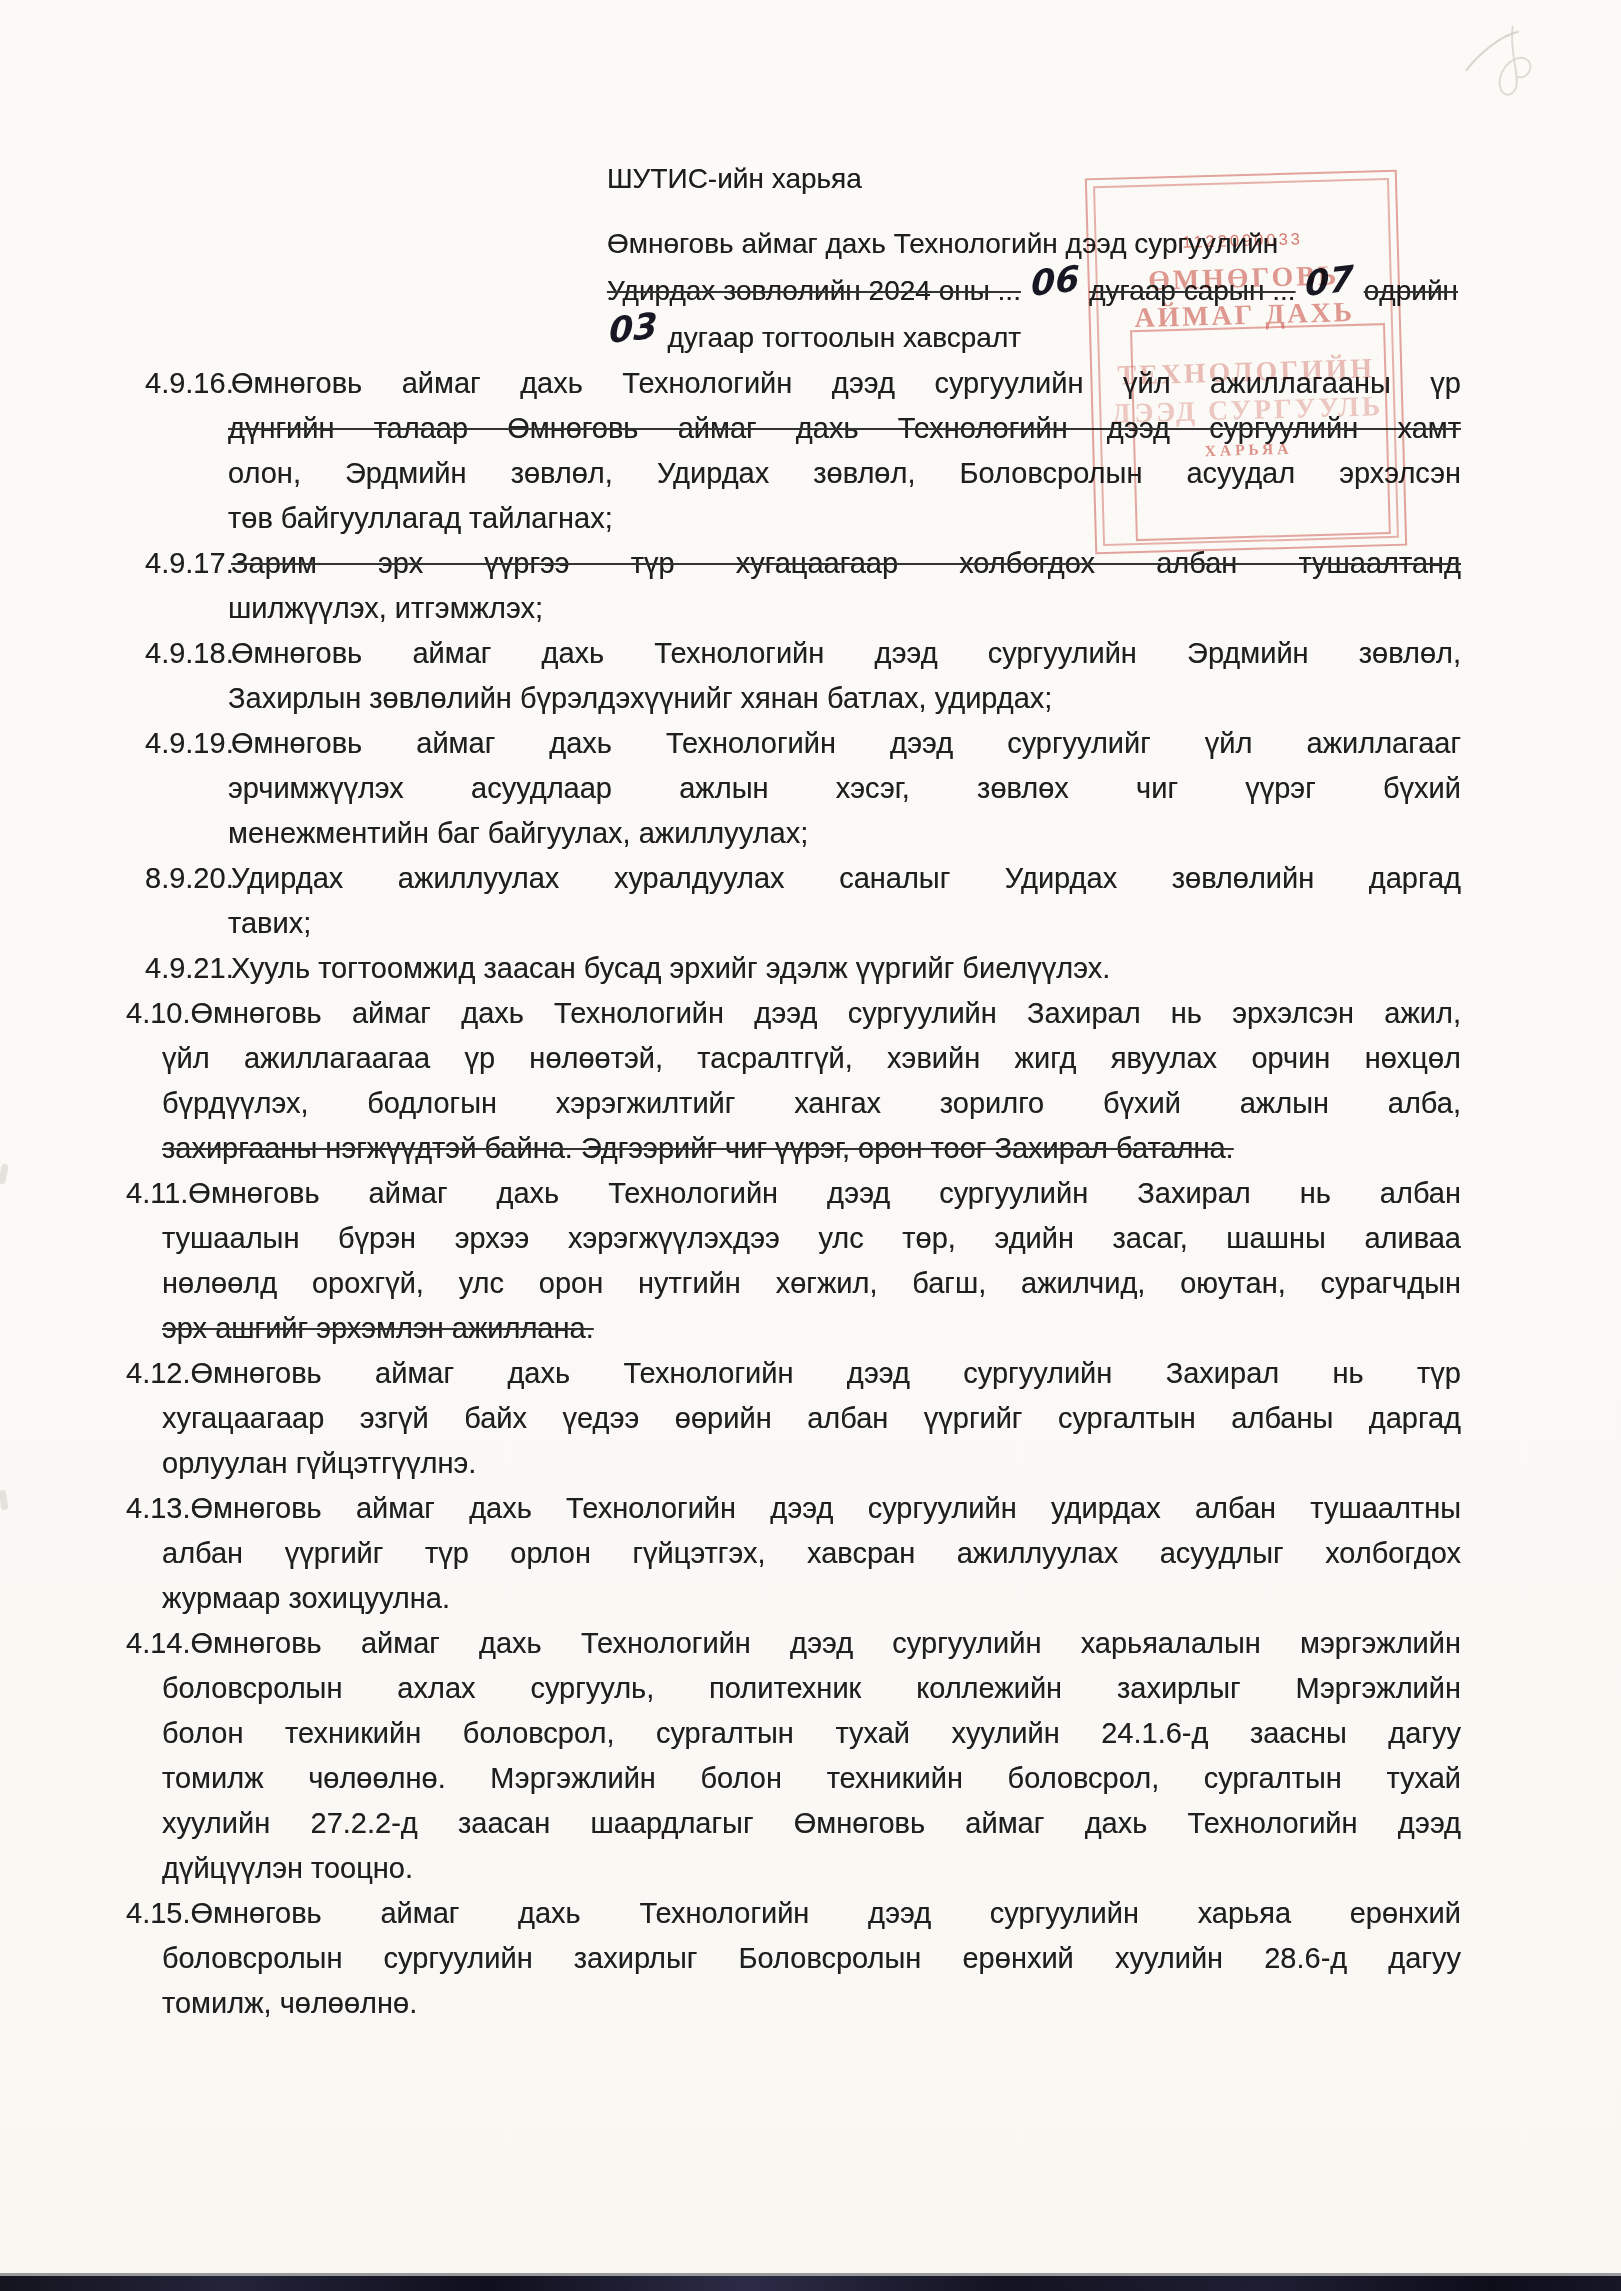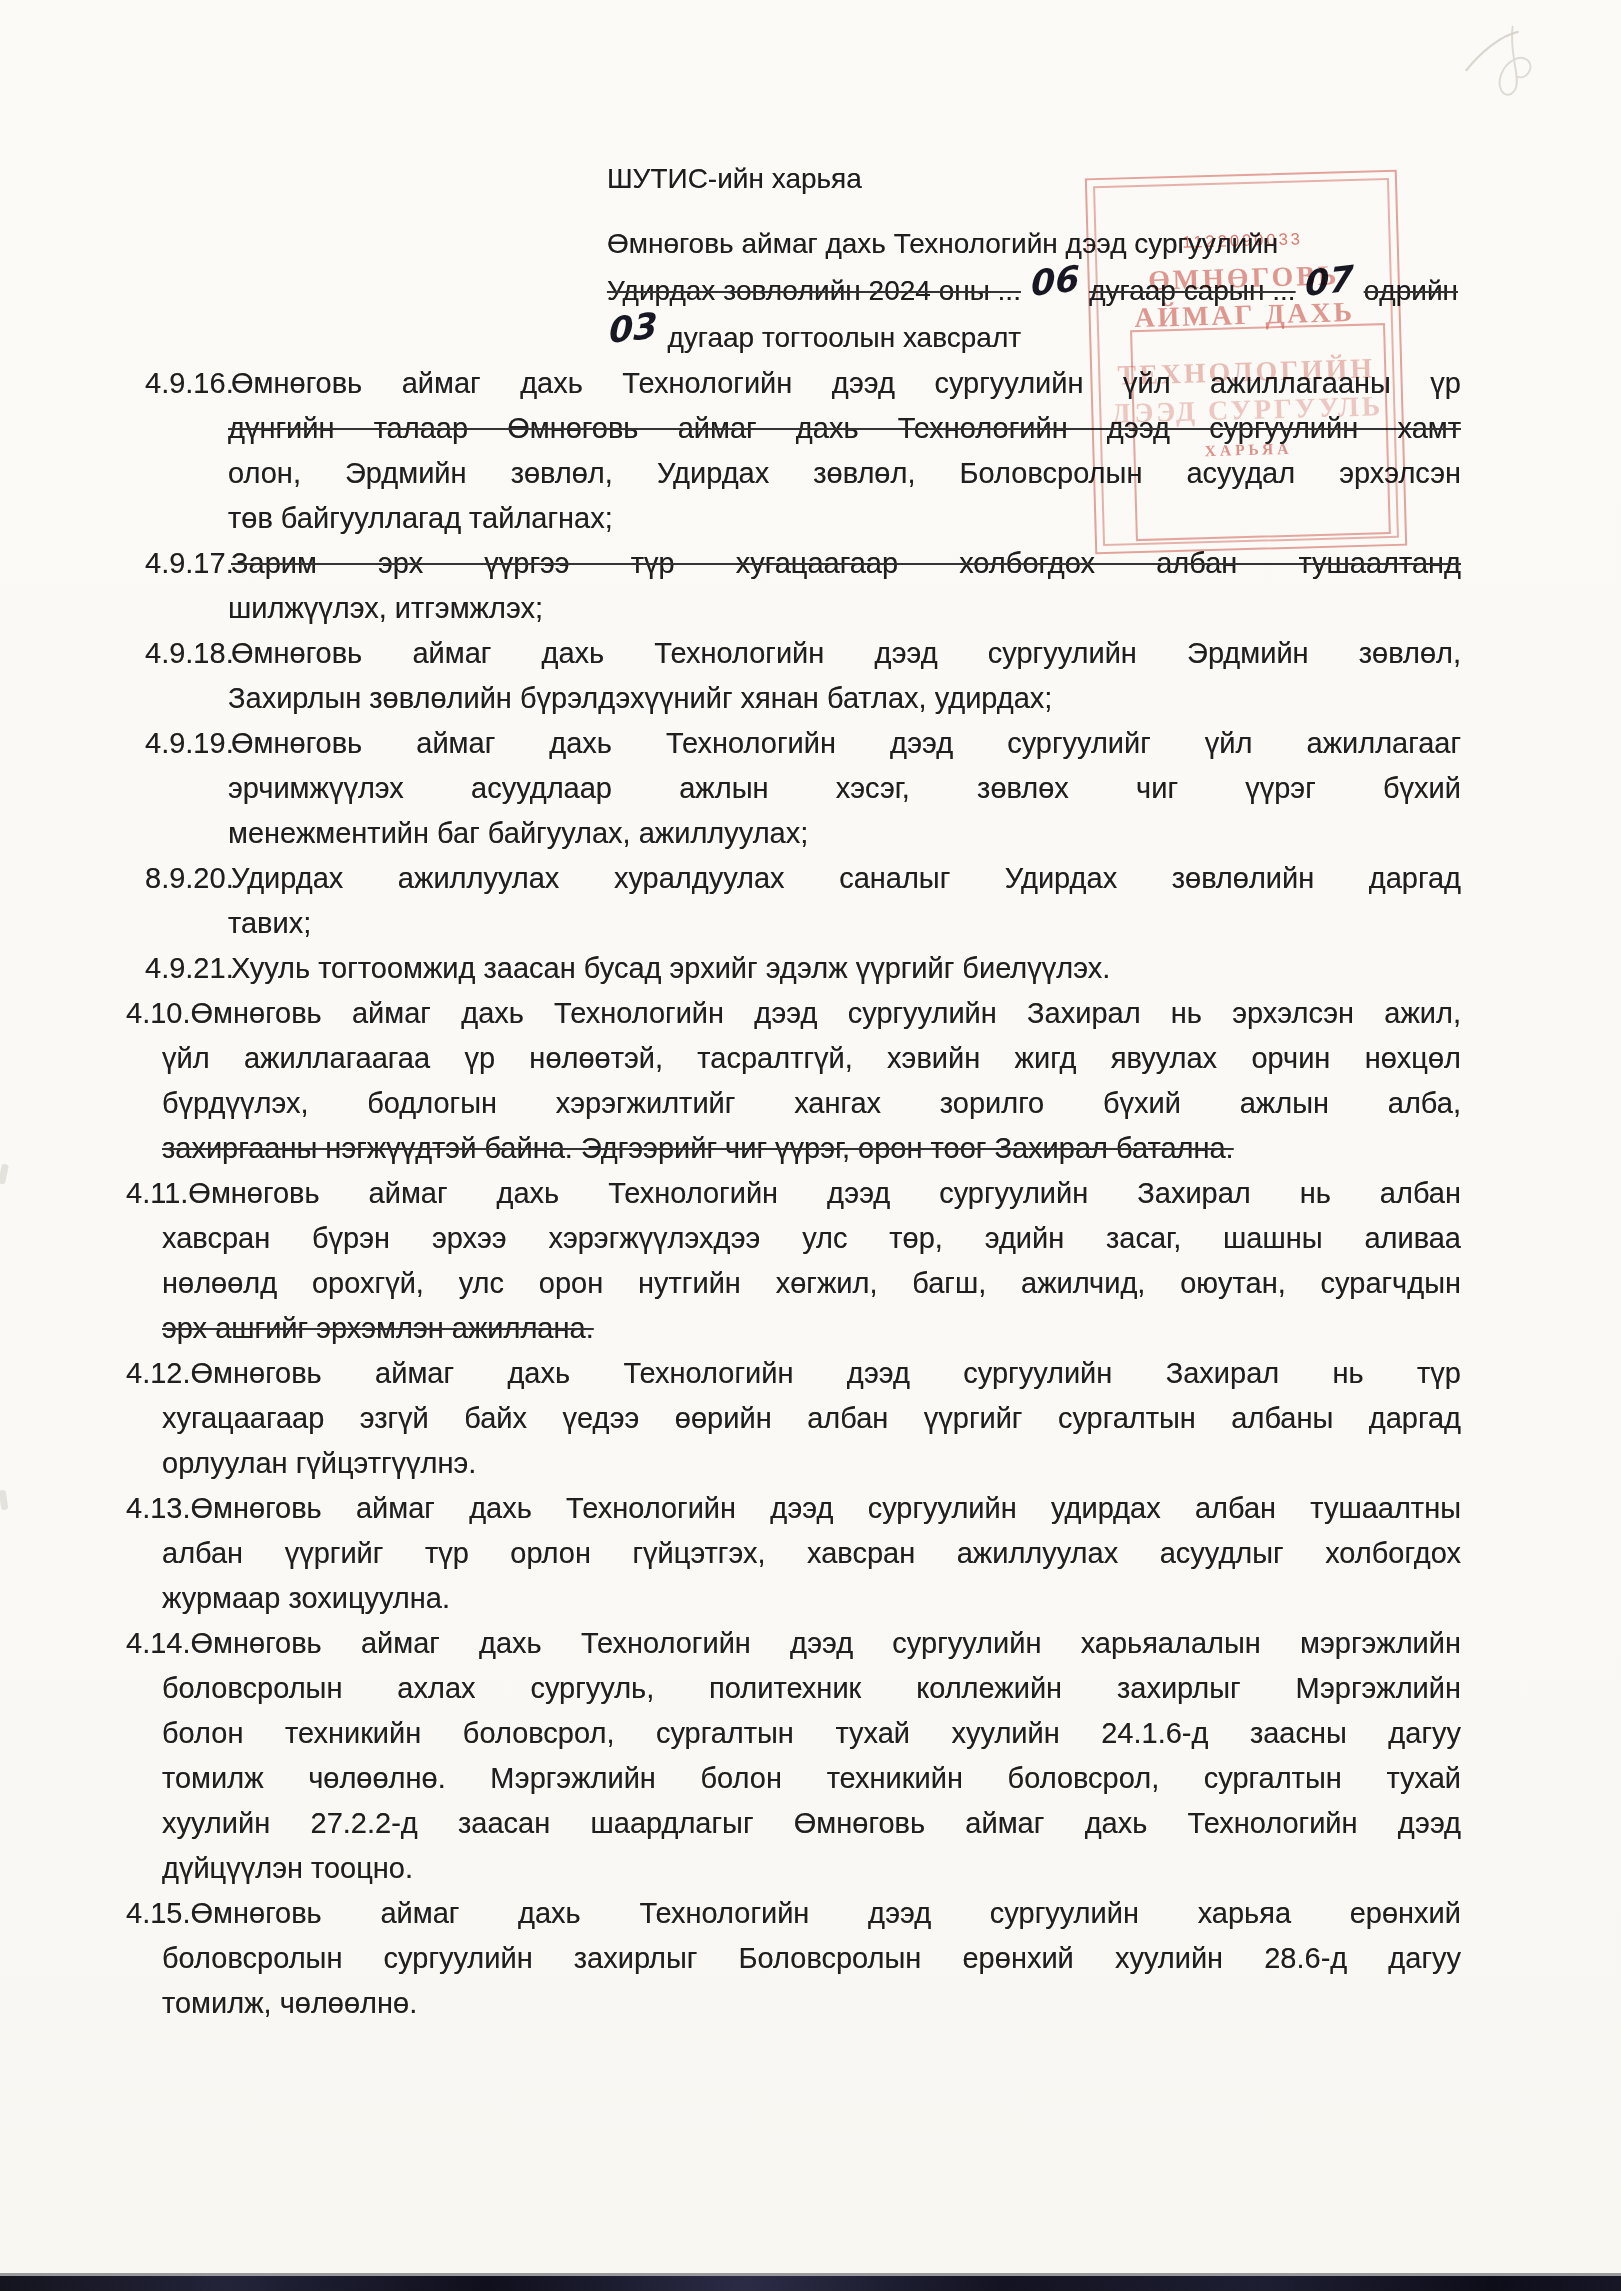--- a/index.html
+++ b/index.html
@@ -167,21 +167,21 @@
         <div class="line first last"><span class="num3">4.9.21.</span><span>Хууль тогтоомжид заасан бусад эрхийг эдэлж үүргийг биелүүлэх.</span></div>
       </div>
       <div class="item lvl2">
         <div class="line first"><span class="num2">4.10.</span><span>Өмнөговь аймаг дахь Технологийн дээд сургуулийн Захирал нь эрхэлсэн ажил,</span></div>
         <div class="line"><span>үйл ажиллагаагаа үр нөлөөтэй, тасралтгүй, хэвийн жигд явуулах орчин нөхцөл</span></div>
         <div class="line"><span>бүрдүүлэх, бодлогын хэрэгжилтийг хангах зорилго бүхий ажлын алба,</span></div>
         <div class="line last"><span class="struck">захиргааны нэгжүүдтэй байна. Эдгээрийг чиг үүрэг, орон тоог Захирал батална.</span></div>
       </div>
       <div class="item lvl2">
         <div class="line first"><span class="num2">4.11.</span><span>Өмнөговь аймаг дахь Технологийн дээд сургуулийн Захирал нь албан</span></div>
-        <div class="line"><span>хавсран бүрэн эрхээ хэрэгжүүлэхдээ улс төр, эдийн засаг, шашны аливаа</span></div>
+        <div class="line"><span>тушаалын бүрэн эрхээ хэрэгжүүлэхдээ улс төр, эдийн засаг, шашны аливаа</span></div>
         <div class="line"><span>нөлөөлд орохгүй, улс орон нутгийн хөгжил, багш, ажилчид, оюутан, сурагчдын</span></div>
         <div class="line last"><span class="struck">эрх ашгийг эрхэмлэн ажиллана.</span></div>
       </div>
       <div class="item lvl2">
         <div class="line first"><span class="num2">4.12.</span><span>Өмнөговь аймаг дахь Технологийн дээд сургуулийн Захирал нь түр</span></div>
         <div class="line"><span>хугацаагаар эзгүй байх үедээ өөрийн албан үүргийг сургалтын албаны даргад</span></div>
         <div class="line last"><span>орлуулан гүйцэтгүүлнэ.</span></div>
       </div>
       <div class="item lvl2">
         <div class="line first"><span class="num2">4.13.</span><span>Өмнөговь аймаг дахь Технологийн дээд сургуулийн удирдах албан тушаалтны</span></div>

